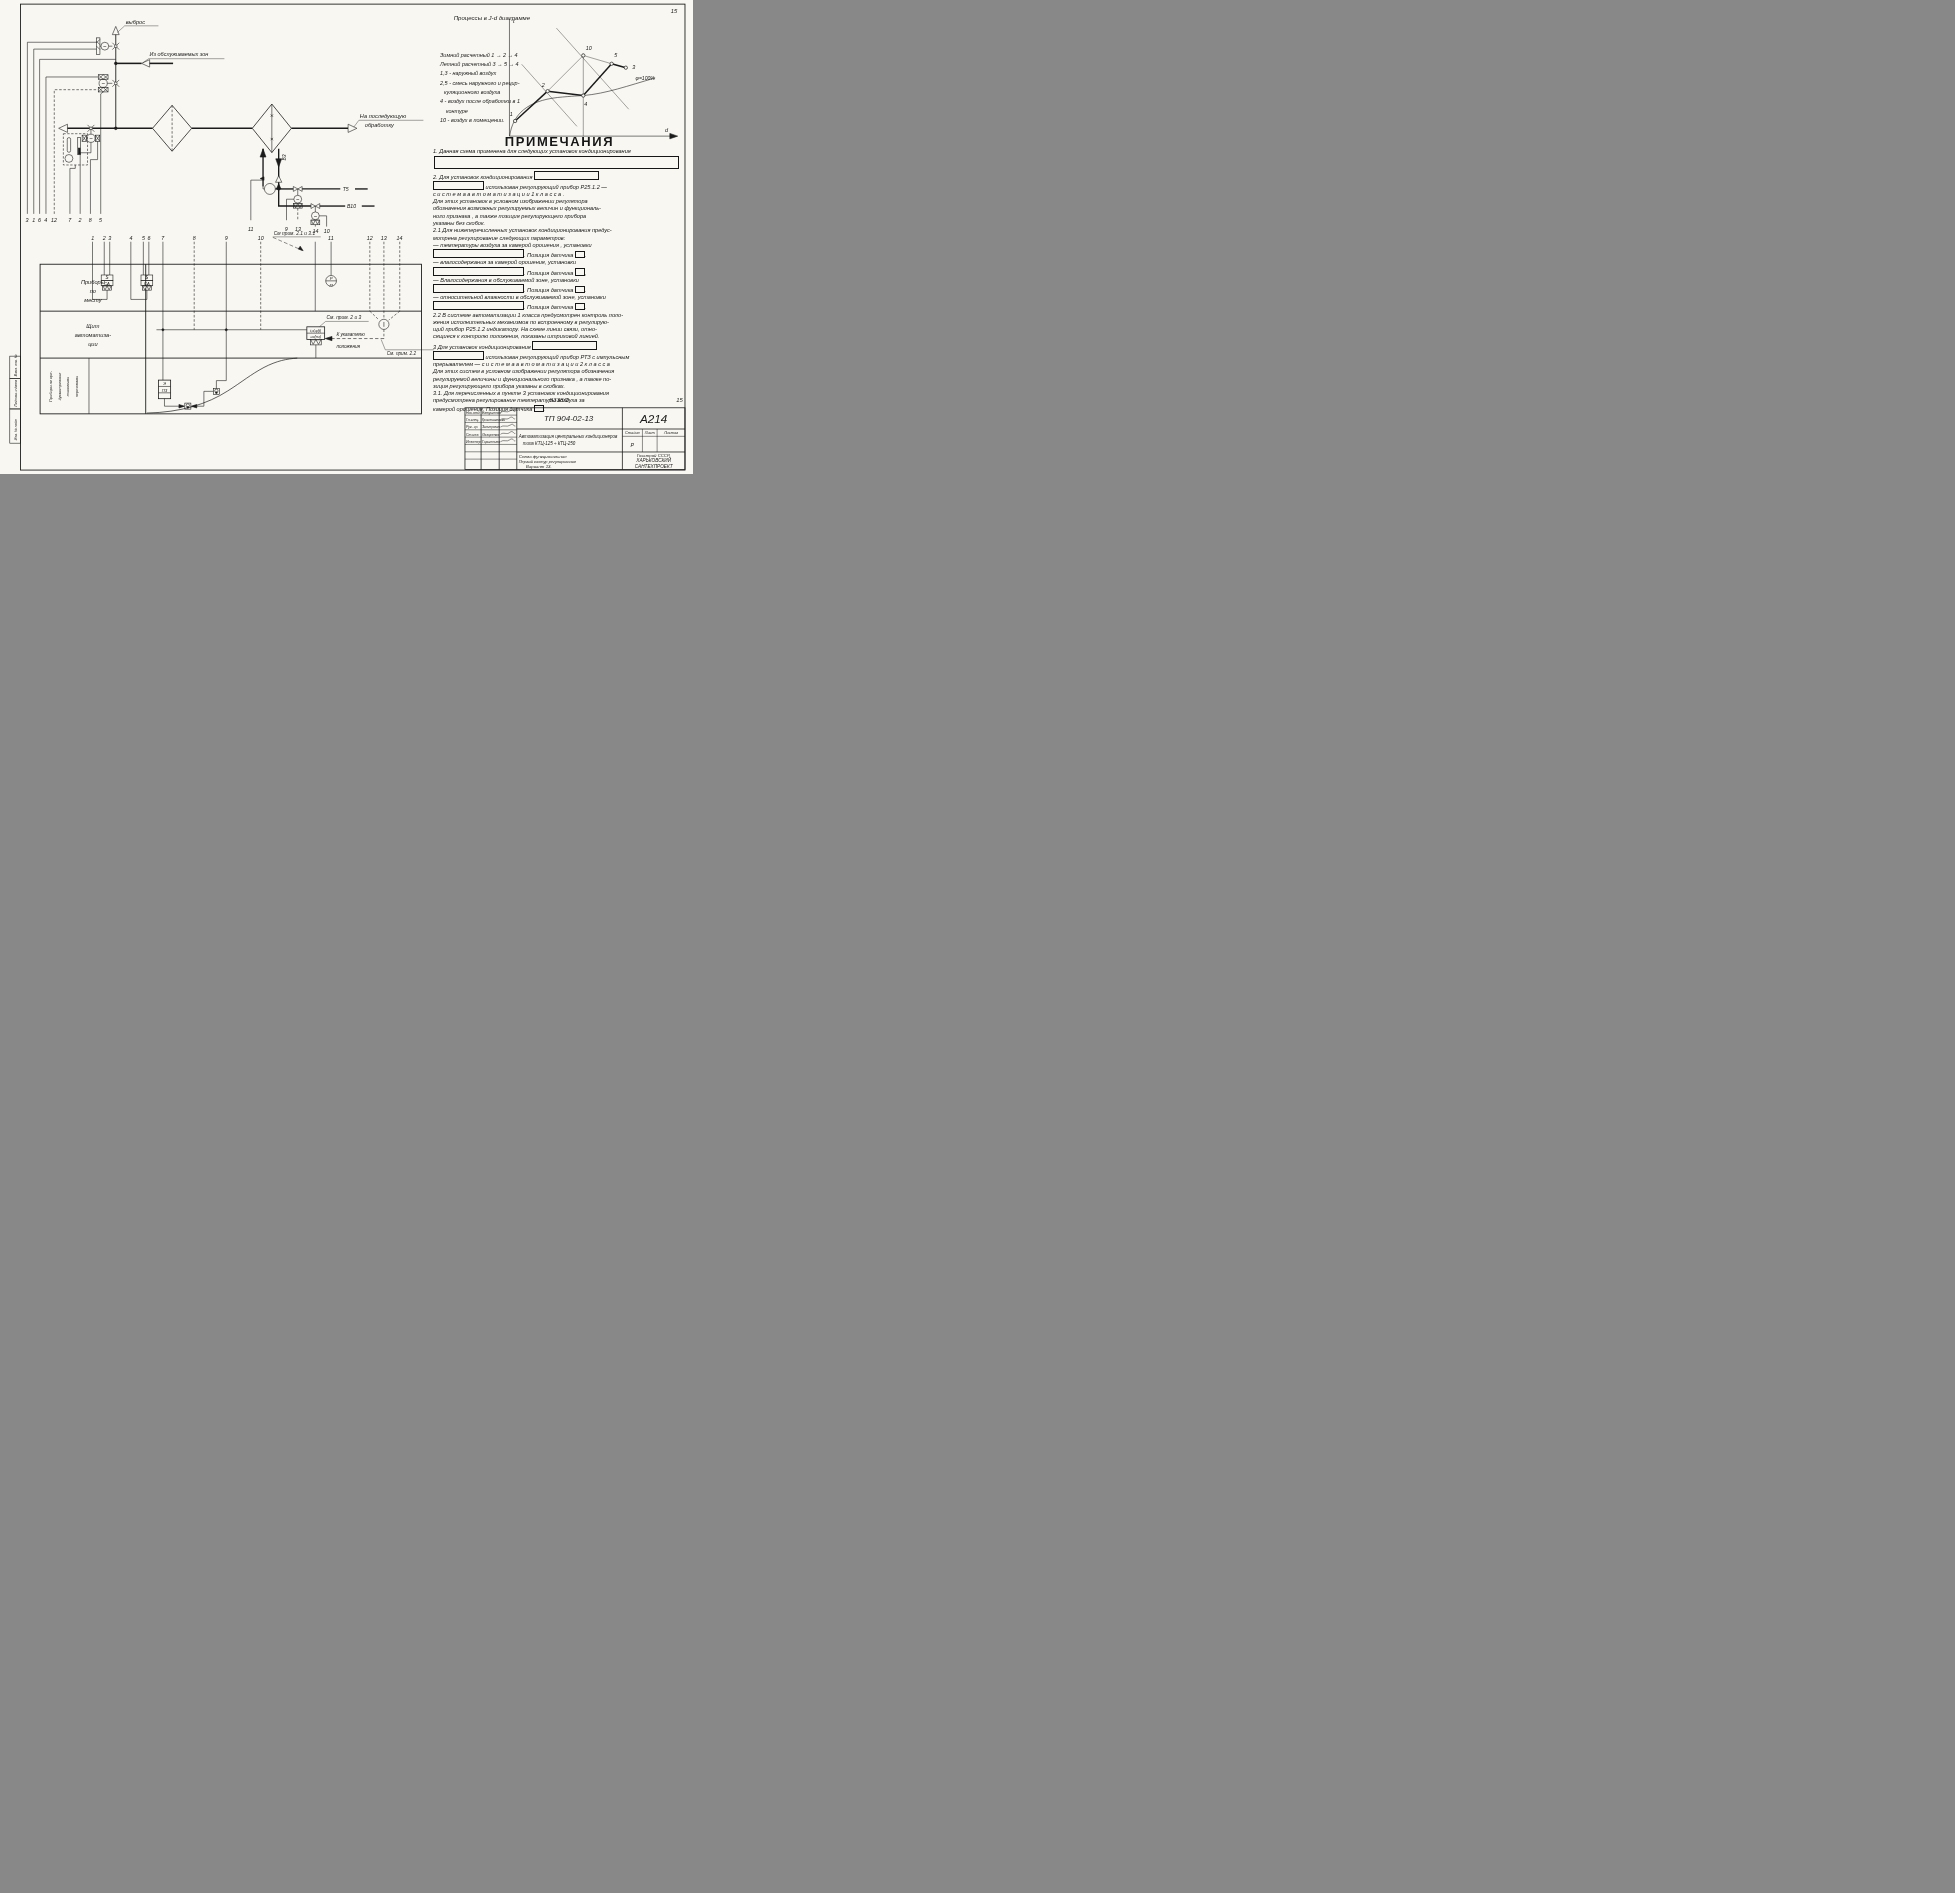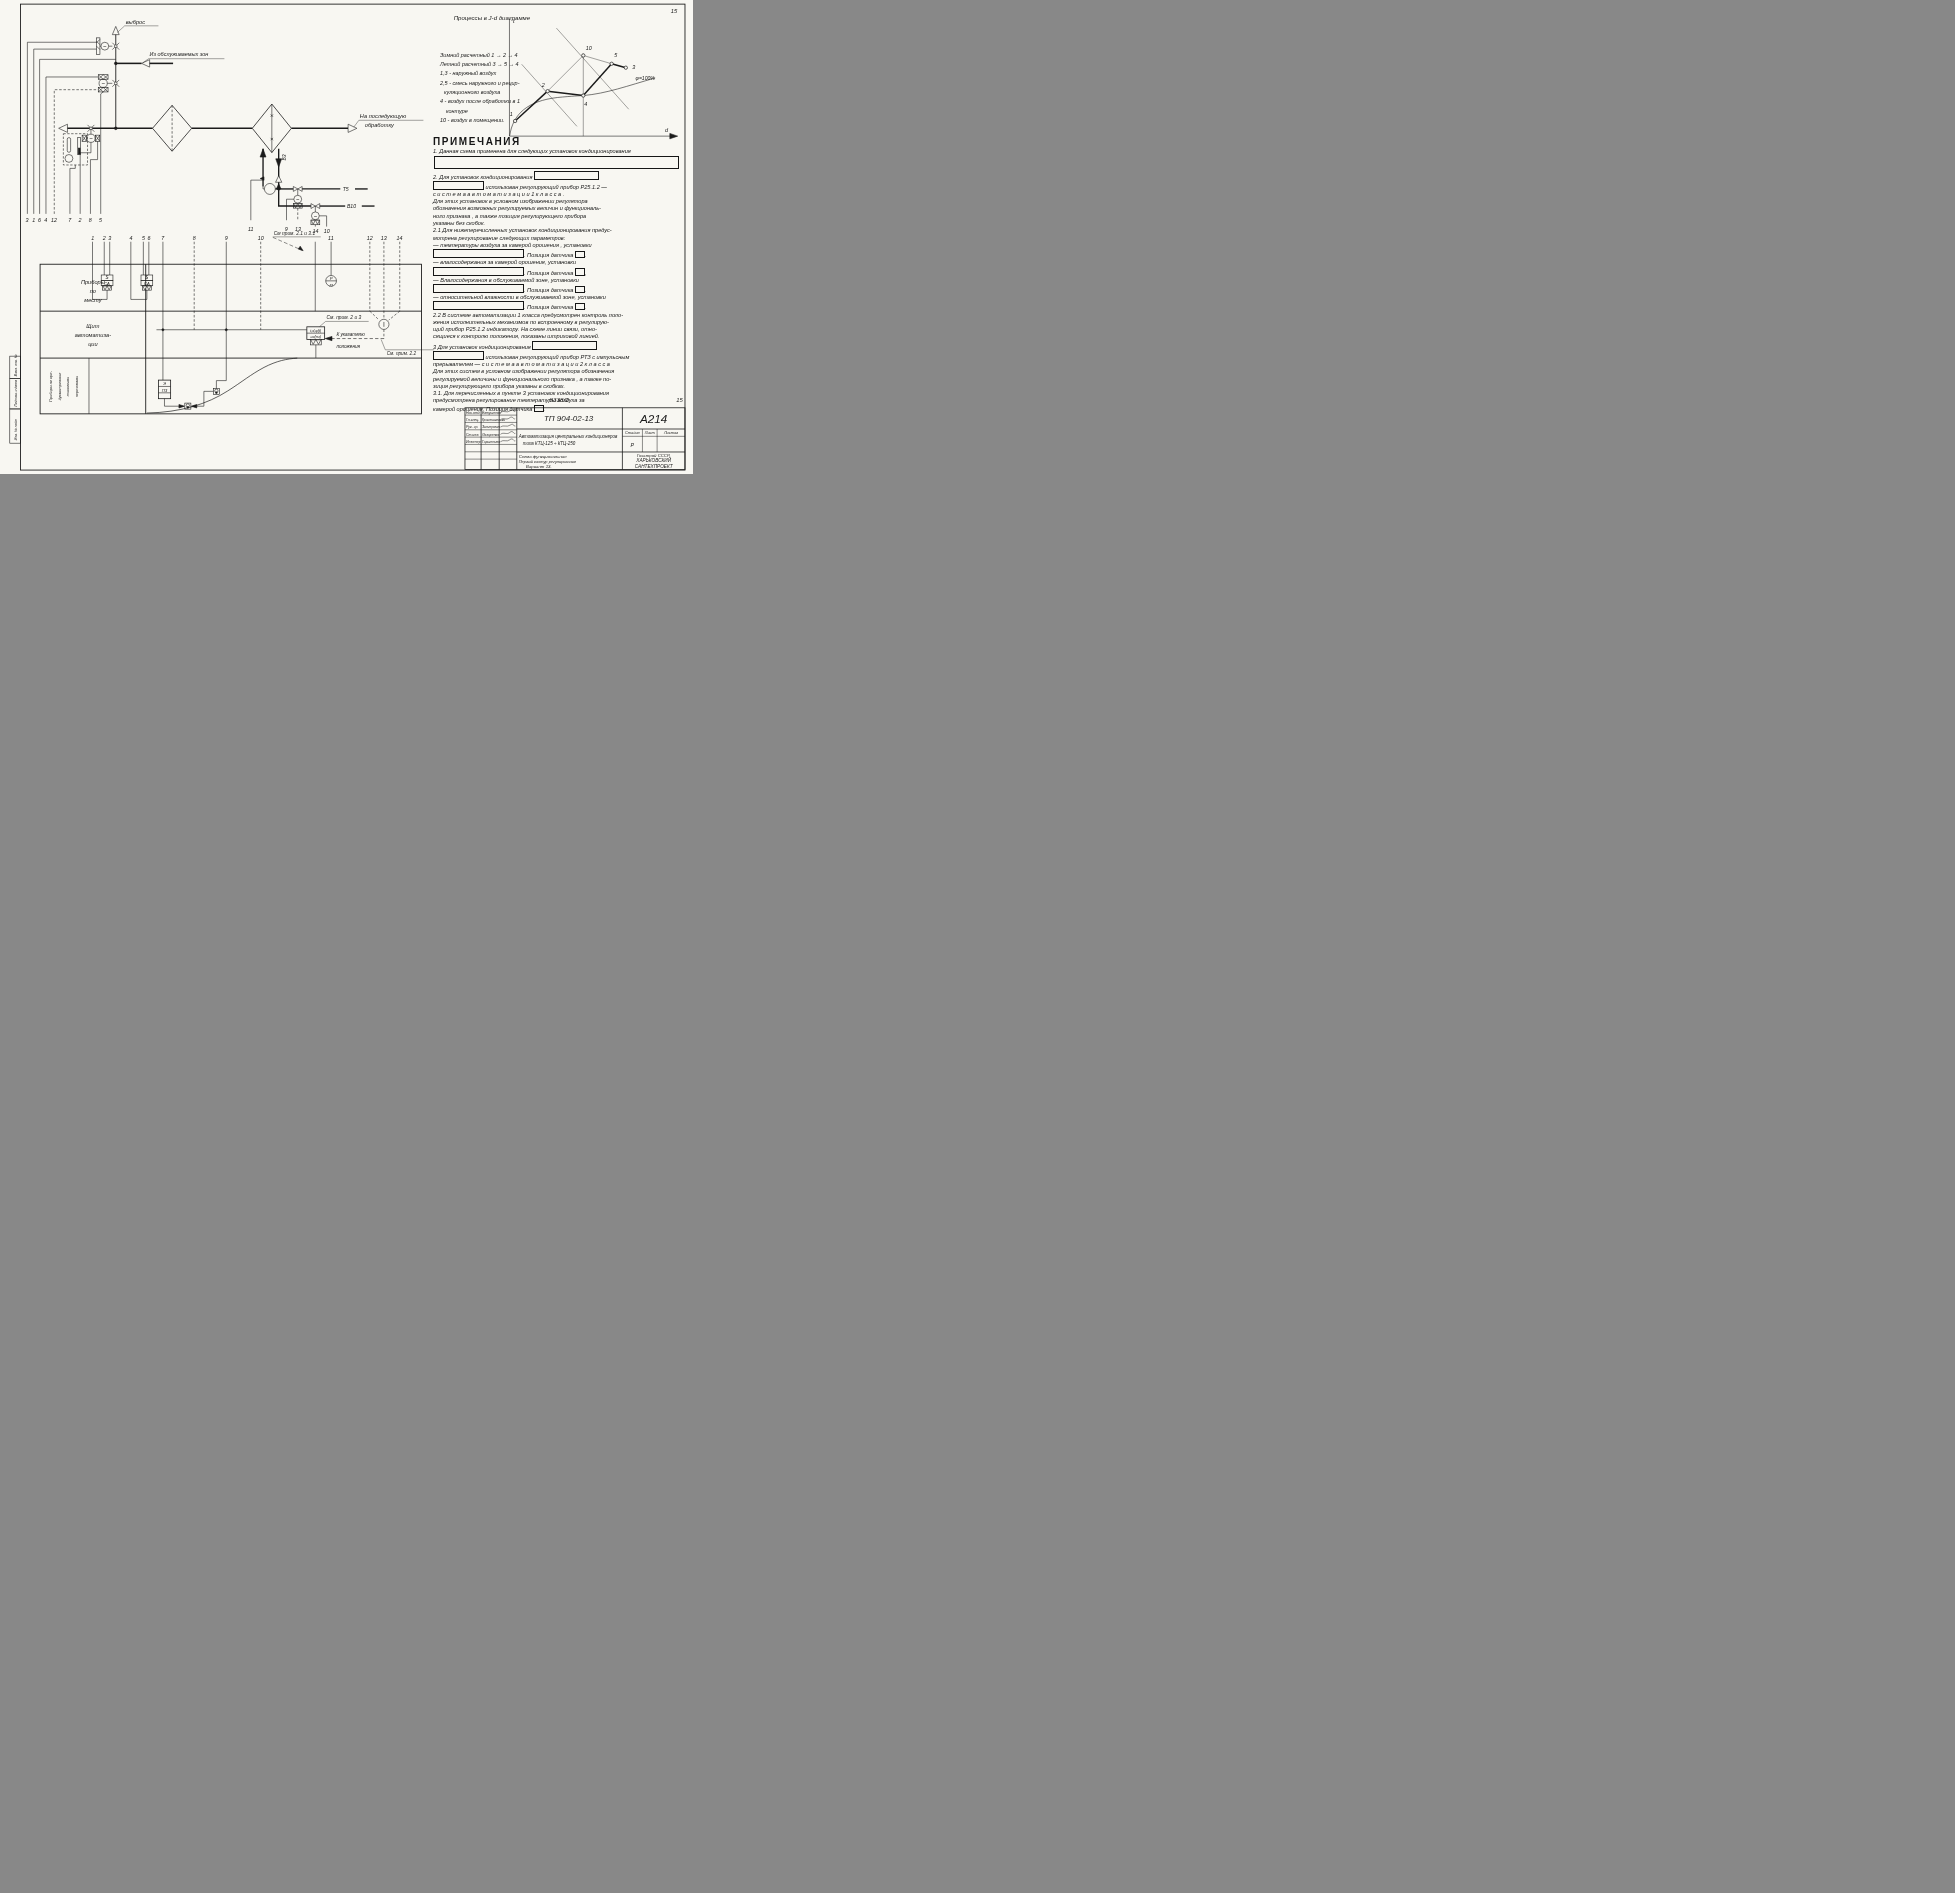--- a/index.html
+++ b/index.html
@@ -2,21 +2,21 @@
 <html style="font-size:6.3px"><head>
 <meta charset="utf-8">
 <style>
   html,body{margin:0;padding:0;background:#888;}
   .sheet{position:relative;width:693px;height:474px;background:#f8f7f2;overflow:hidden;
          font-family:"Liberation Sans",sans-serif;color:#1b1b1b;}
   svg{position:absolute;left:0;top:0;}
   
   #notes{position:absolute;left:433px;top:138px;width:253px;font-style:italic;
          font-size:5.6px;line-height:7.3px;color:#161616;}
-  #notes .title{font-style:normal;font-size:10px;letter-spacing:1.6px;
+  #notes .title{font-style:normal;text-align:center;font-size:13px;letter-spacing:1.6px;
                 margin:0 0 3.1px 0;font-weight:bold;}
   #notes .row{white-space:nowrap;}
   .bx{display:inline-block;border:0.6px solid #161616;background:transparent;vertical-align:-1.2px;}
   .bx-s{width:7.8px;height:5.5px;}
   .bx-w{width:63px;height:7px;}
   .bx-w2{width:49px;height:7px;}
   .bx-w3{width:89px;height:7px;}
   .bx-xl{display:block;width:96%;height:11px;border:0.8px solid #161616;margin:0.8px 0 1.2px 0.8px;}
 </style>
 </head>

